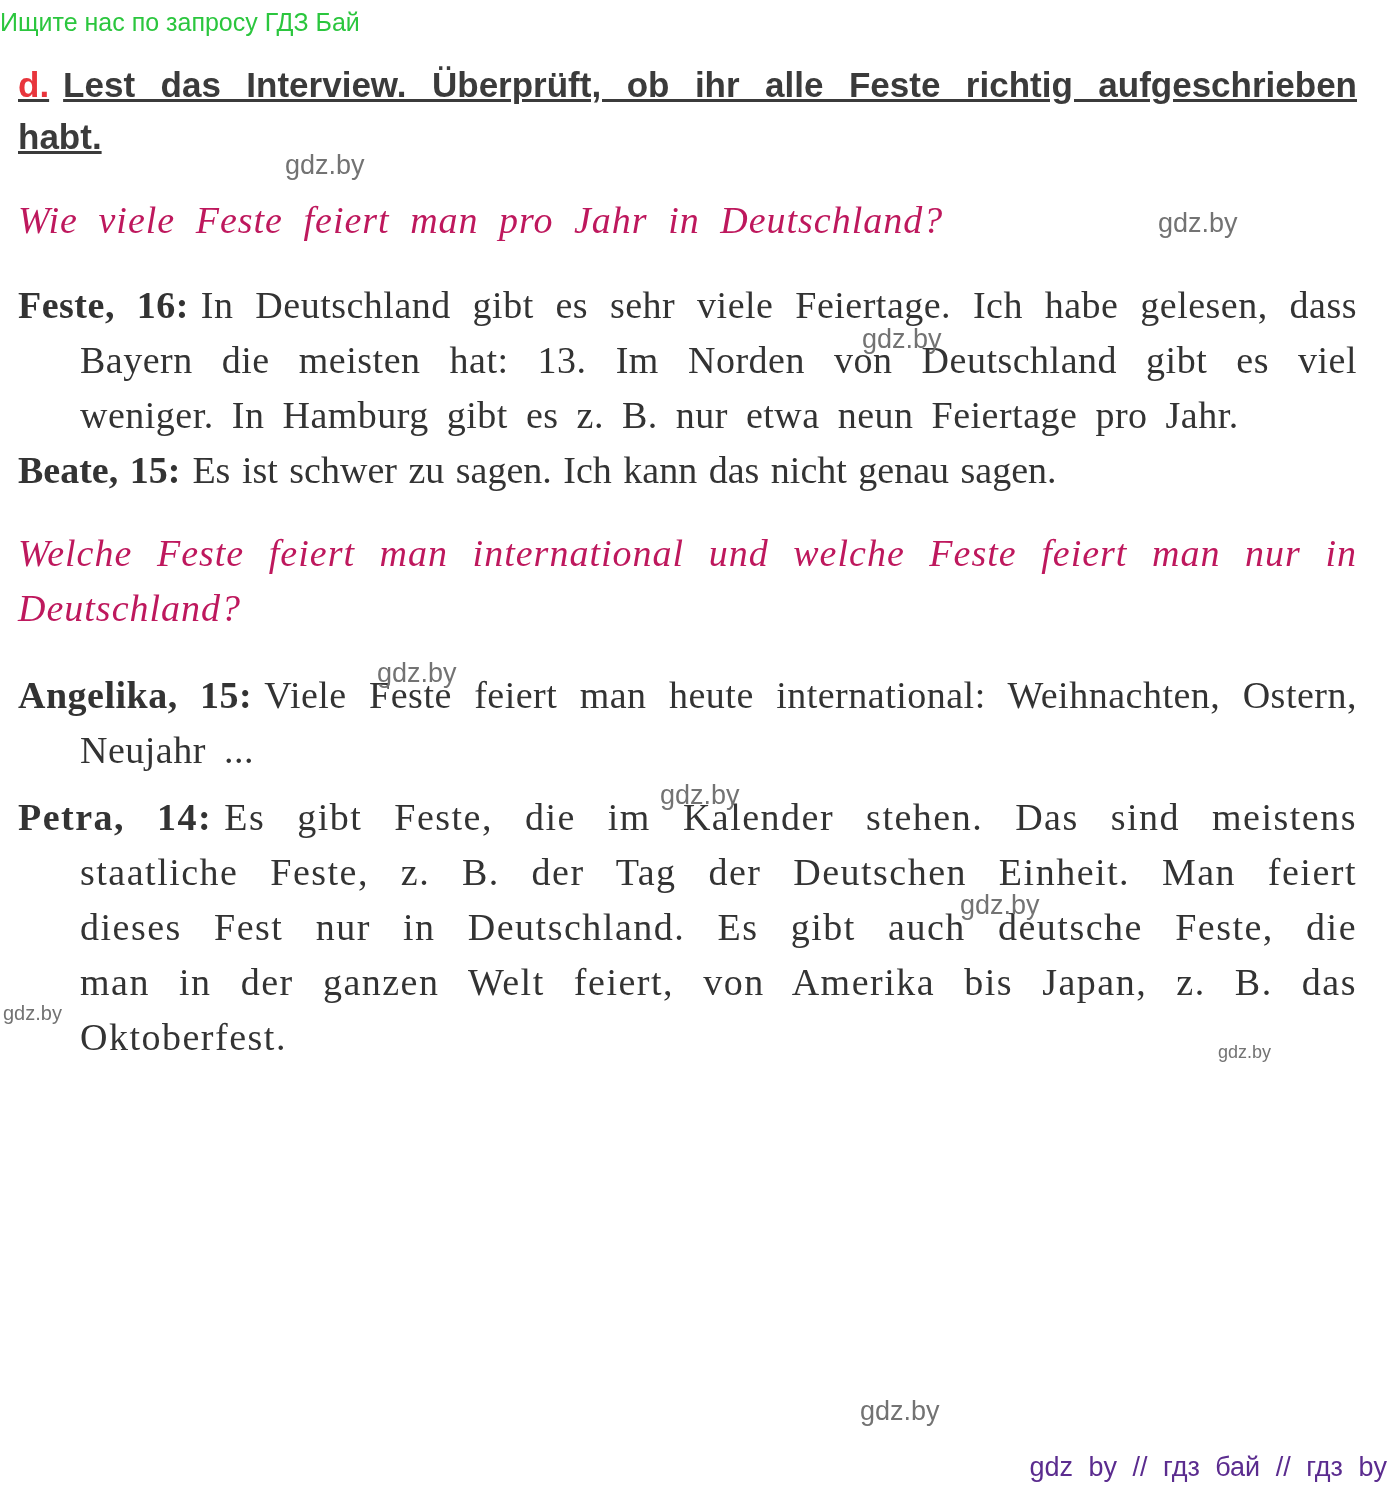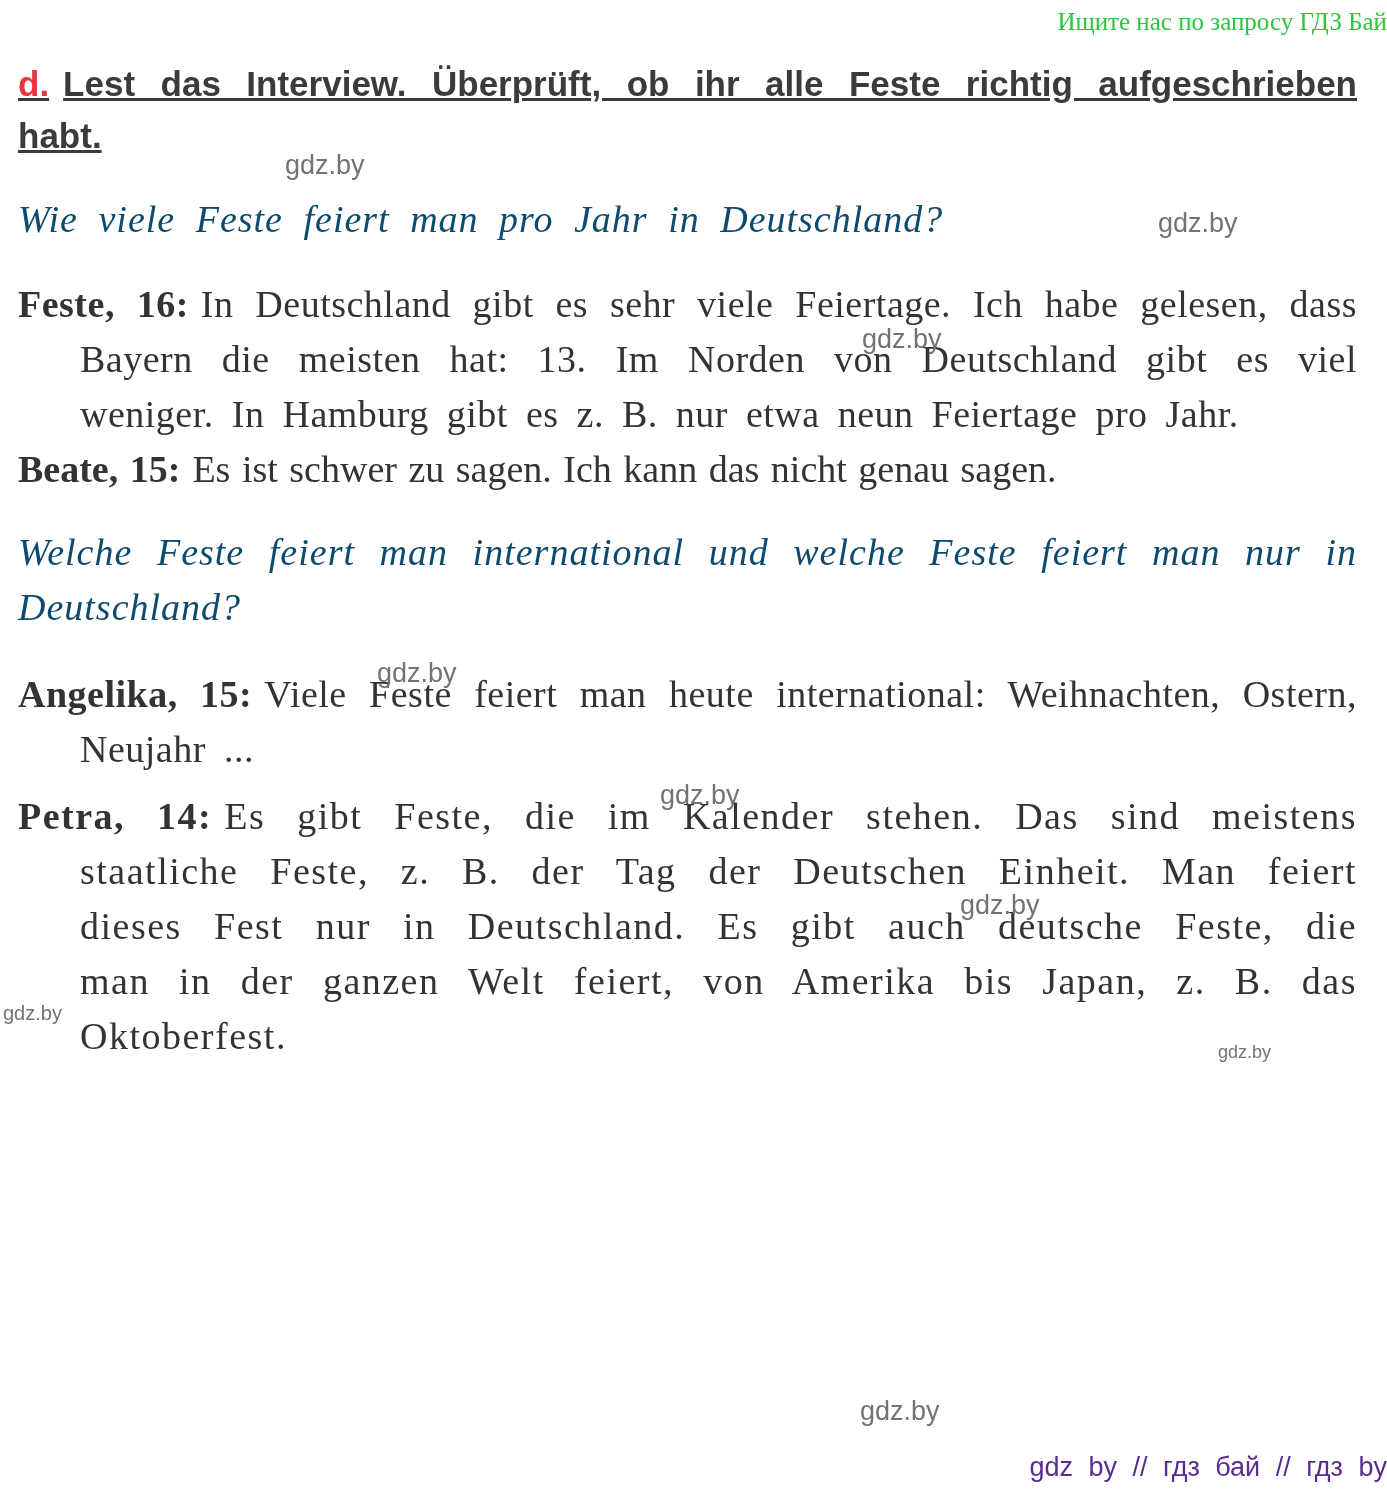--- a/index.html
+++ b/index.html
@@ -3,35 +3,35 @@
 <meta charset="utf-8">
 <style>
   * { margin:0; padding:0; box-sizing:border-box; }
   html,body { background:#ffffff; }
   .page {
     position:relative; width:1387px; height:1492px; overflow:hidden;
     background:#ffffff; color:#333333;
     font-family:"Liberation Serif", serif;
   }
   .banner {
-    padding-top:8px; text-align:right;
-    font-family:Liberation Serif, serif;
+    padding-top:8px; text-align:left;
+    font-family:Liberation Sans, sans-serif;
     font-size:25px; color:#2bc63e;
   }
   .heading {
     margin:22px 30px 0 18px;
     font-family:"Liberation Sans", sans-serif;
     font-weight:bold; font-size:35px; line-height:52px;
     color:#3b3b3b; text-align:justify; word-spacing:9px;text-decoration:underline;
   }
   .heading .marker { color:#e8353c; margin-right:14px; }
   .question {
     margin:30px 30px 30px 18px;
     font-style:italic; font-size:38px; line-height:55px;
-    color:#0c4a6e; letter-spacing:1px; word-spacing:10px;
+    color:#be185d; letter-spacing:1px; word-spacing:10px;
   }
   .q2 { text-align:justify; margin:28px 30px 32px 18px; }
   .answer {
     margin:0 30px 0 18px;
     font-size:38px; line-height:55px; text-align:justify;
     padding-left:62px; text-indent:-62px;
     letter-spacing:0.5px; word-spacing:8px;
   }
   .answer b { margin-right:12px; }
   .answer.tight { letter-spacing:0; word-spacing:2px; }

